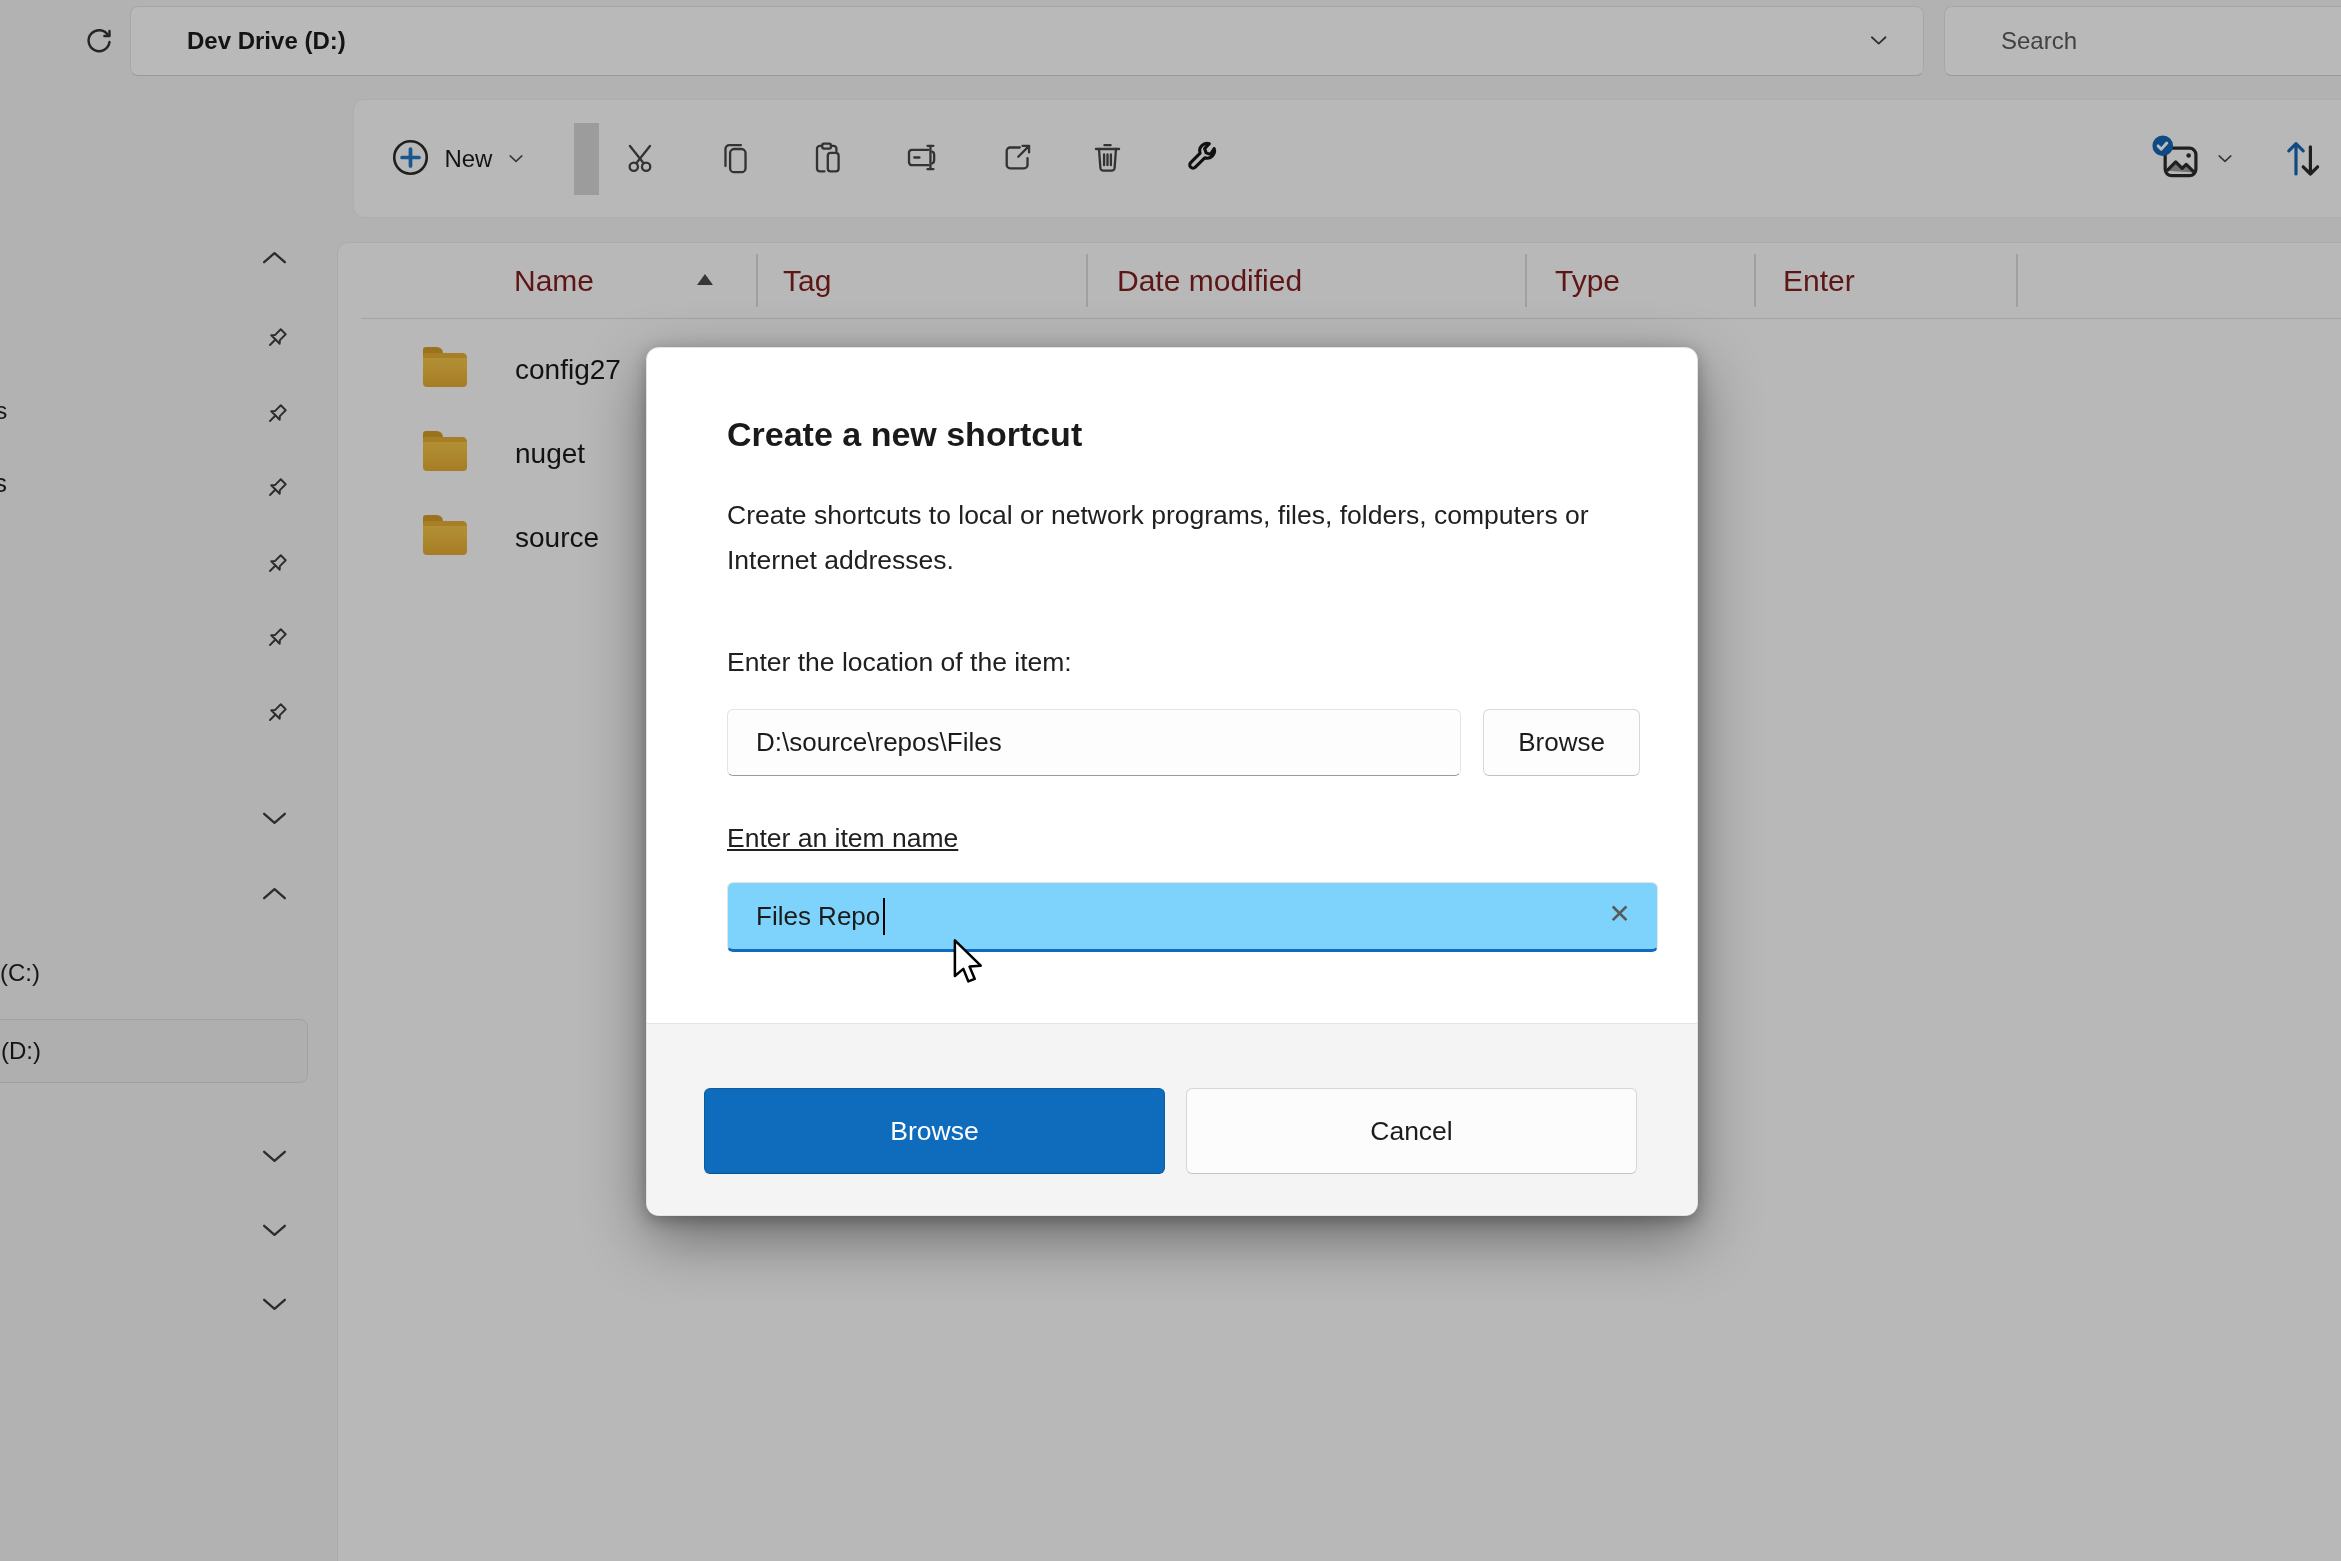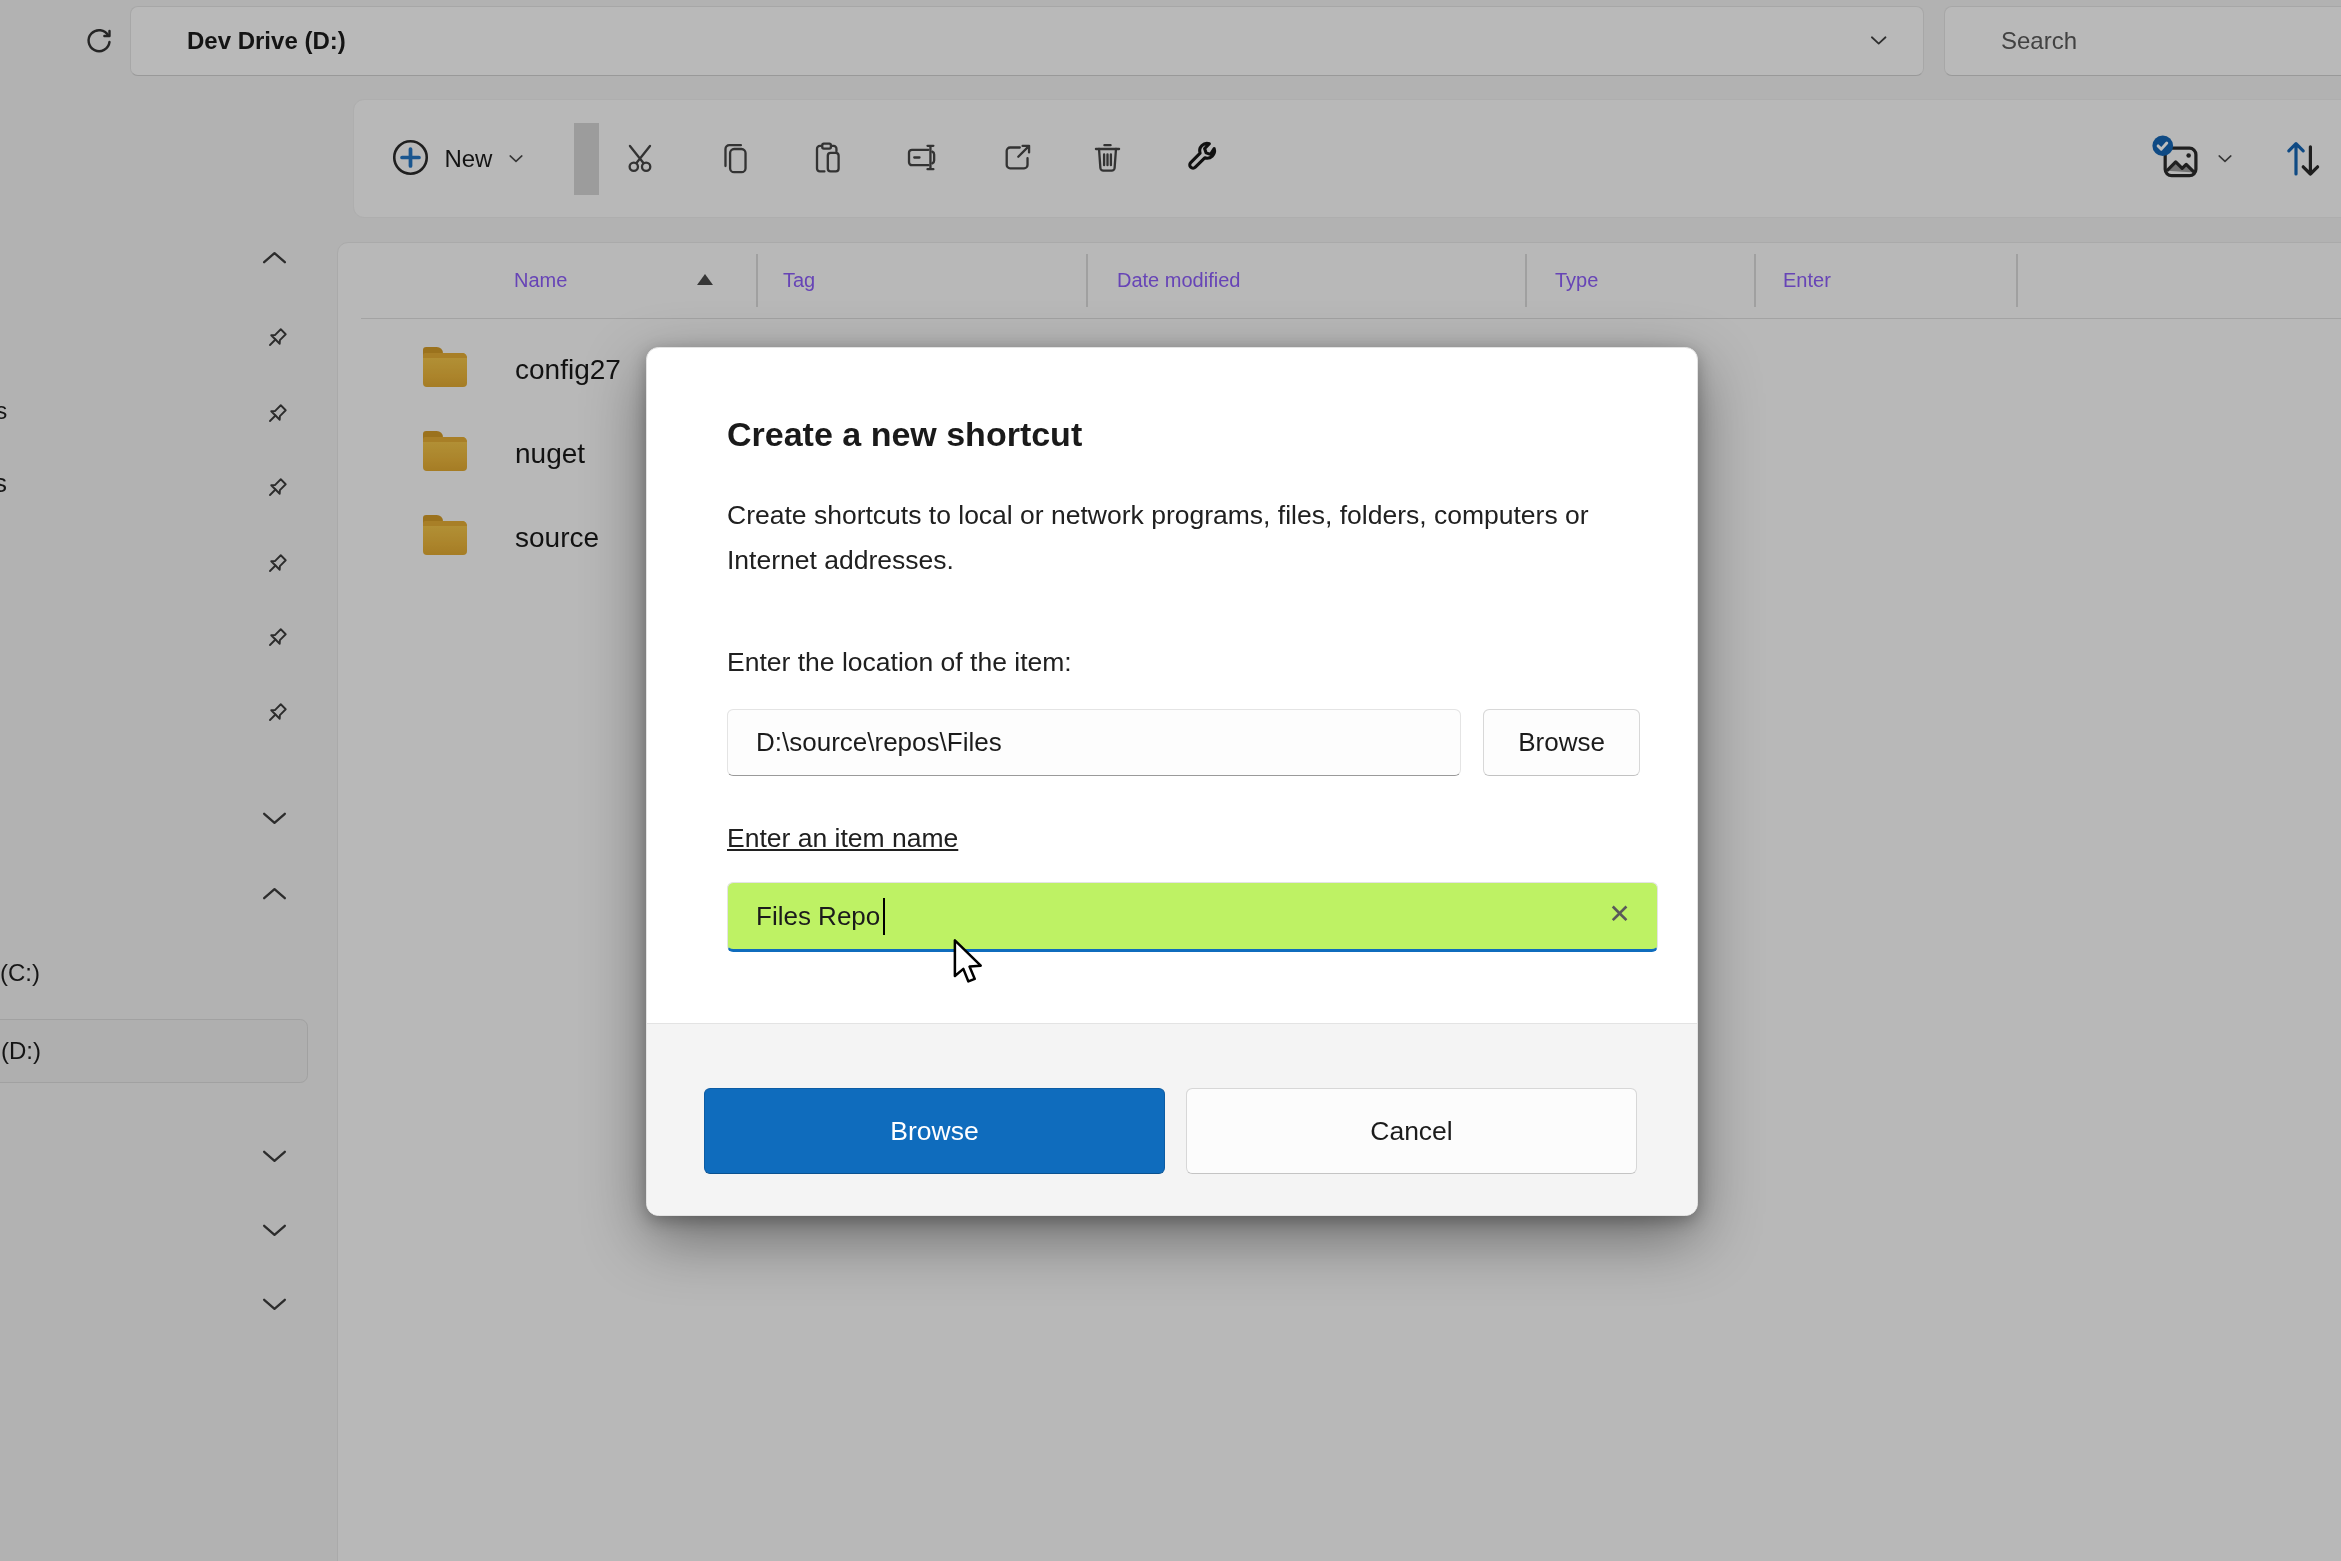--- a/index.html
+++ b/index.html
@@ -33,21 +33,21 @@
     gap:14px;border-radius:6.2px;}
   .new-label{font-size:24px;color:#1B1B1B;}
   .tb-sep{left:220px;top:23.4px;width:1.6px;height:72px;background:#D3D3D3;}
   .tb-icon-btn{top:15.6px;width:75px;height:87px;display:flex;align-items:center;justify-content:center;border-radius:6.2px;}
   .tb-right{top:15.6px;height:87px;display:flex;align-items:center;border-radius:6.2px;}
 
   
   .file-card{left:337px;top:242px;width:2020px;height:1335px;background:#F8F8F8;
     border:0.8px solid #E6E6E6;border-radius:11px 0 0 0;box-sizing:border-box;}
   .header-row{position:relative;height:75px;border-bottom:0.8px solid #DCDCDC;}
-  .col-label{position:absolute;top:0;height:75px;line-height:75px;font-size:20px;color:#8b5cf6;}
+  .col-label{position:absolute;top:0;height:75px;line-height:75px;font-size:30px;color:#7f1d1d;}
   .col-sep{position:absolute;top:11px;width:1.6px;height:53px;background:#D8D8D8;}
   .sort-asc{position:absolute;left:336px;top:31px;width:0;height:0;
     border-left:8.6px solid transparent;border-right:8.6px solid transparent;border-bottom:11.7px solid #4A4A4A;}
   .rows{position:relative;margin-top:9.4px;}
   .file-row{position:relative;height:84px;width:781px;display:flex;align-items:center;}
   .folder{position:relative;margin-left:62px;width:44px;height:34px;border-radius:2.3px 4.7px 3.9px 3.9px;
     background:linear-gradient(180deg,#F2C64C 0%,#E7B23A 70%,#DFA832 100%);}
   .folder::before{content:"";position:absolute;top:-6.2px;left:0;width:19.5px;height:9.4px;
     background:#D29A28;border-radius:3.1px 6.2px 0 0;}
   .folder::after{content:"";position:absolute;top:0;left:0;right:0;height:4.7px;
@@ -75,21 +75,21 @@
   .dlg-label{margin-top:64px;font-size:26.5px;color:#202020;}
   .dlg-label2{margin-top:47px;font-size:26.5px;color:#202020;text-decoration:underline;}
   .loc-row{margin-top:31px;display:flex;align-items:center;}
   .loc-input{width:752px;height:67px;box-sizing:border-box;background:#FDFDFD;
     border:1.6px solid #E4E4E4;border-bottom:1.6px solid #9A9A9A;border-radius:6.2px;
     font-size:26px;color:#1B1B1B;padding:0 28px;font-family:inherit;outline:none;}
   .browse-btn{margin-left:22px;width:161px;height:67px;box-sizing:border-box;background:#FDFDFD;
     border:1.6px solid #D8D8D8;border-bottom:1.6px solid #C2C2C2;border-radius:6.2px;
     font-size:26px;color:#1B1B1B;display:flex;align-items:center;justify-content:center;}
   .name-input{margin-top:28px;position:relative;width:931px;height:70px;box-sizing:border-box;
-    background:#bef264;border:1.6px solid #E4E4E4;border-bottom:3.9px solid #0F6CBD;border-radius:6.2px;
+    background:#7dd3fc;border:1.6px solid #E4E4E4;border-bottom:3.9px solid #0F6CBD;border-radius:6.2px;
     display:flex;align-items:center;}
   .name-value{margin-left:28px;font-size:26px;color:#1B1B1B;}
   .caret{display:inline-block;width:2.3px;height:37px;background:#000;margin-left:2.3px;vertical-align:middle;}
   .clear-btn{position:absolute;right:14px;top:7.8px;width:47px;height:47px;display:flex;
     align-items:center;justify-content:center;font-size:26.5px;color:#5A5A5A;}
   .dlg-footer{position:absolute;left:0;right:0;bottom:0;height:191px;background:#F4F4F4;
     border-top:0.8px solid #E3E3E3;border-radius:0 0 12.5px 12.5px;}
   .footer-btns{display:flex;padding:64px 57px 0 57px;gap:21px;}
   .create-btn{width:461px;height:86px;background:#0F6CBD;border:0.8px solid #0C5CA4;
     border-bottom:1.6px solid #0A518F;border-radius:6.2px;color:#FFFFFF;font-size:26.5px;

